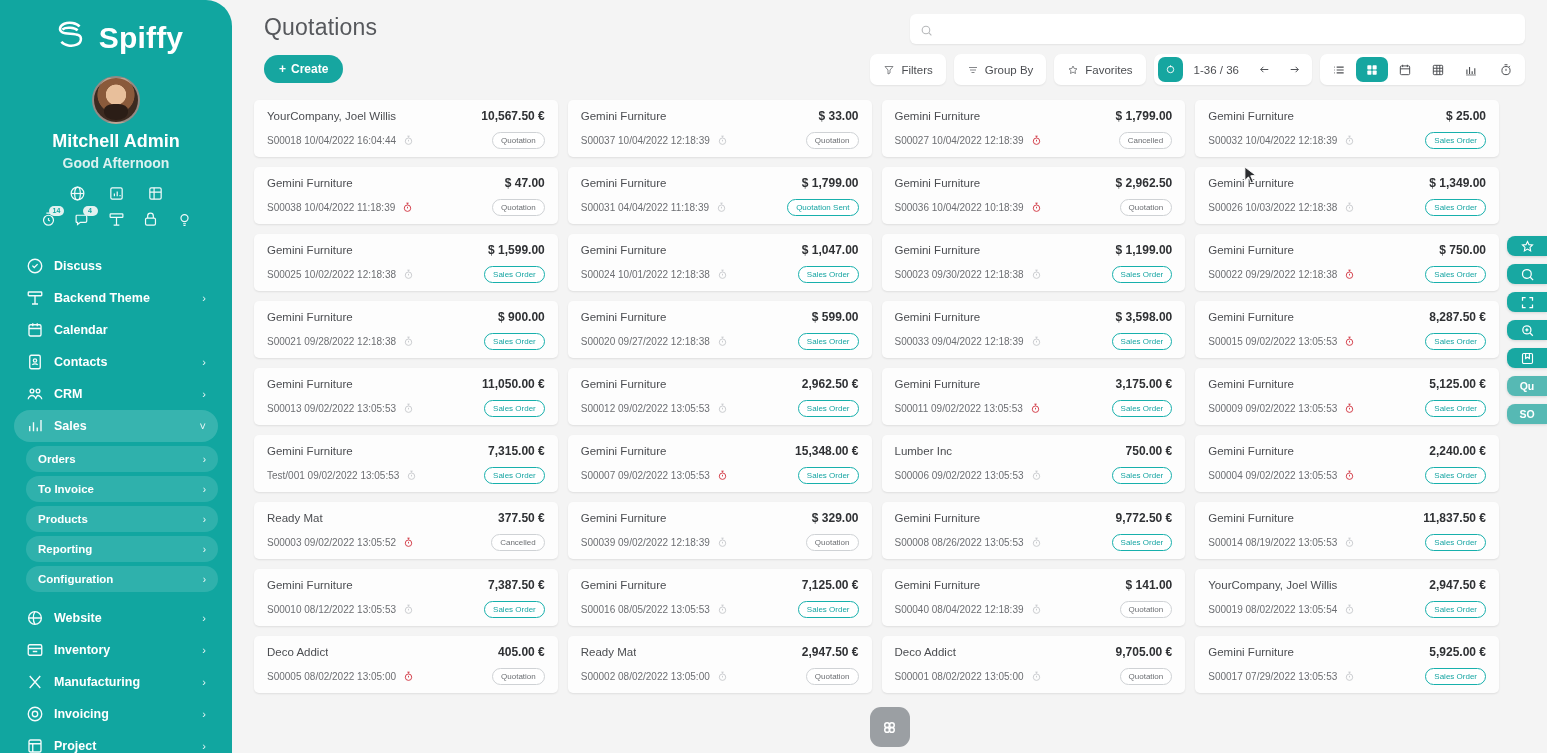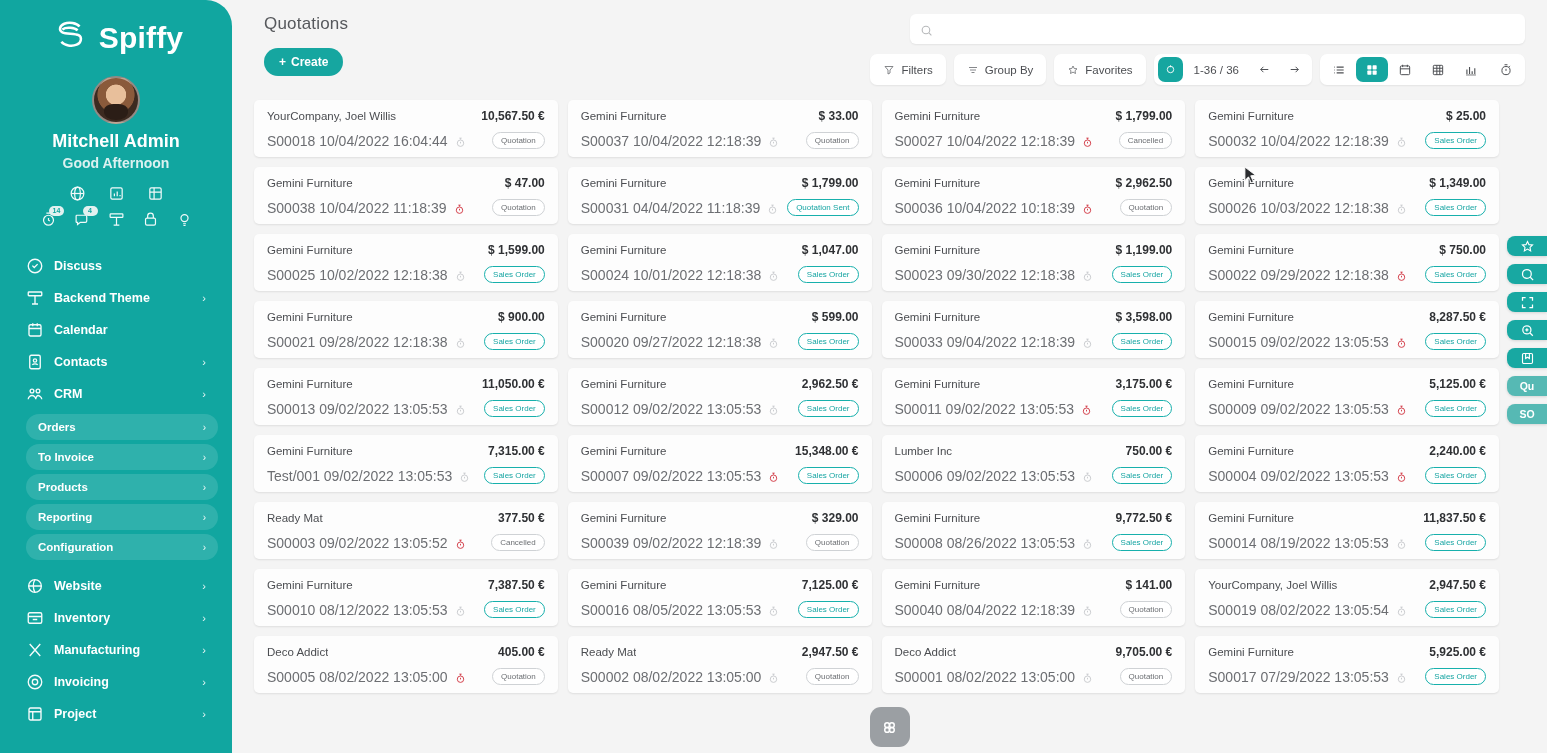--- a/index.html
+++ b/index.html
@@ -66,21 +66,21 @@
     display: flex; align-items: center; height: 26px; padding: 6px 12px;
     border-radius: 13px; margin-top: 4px; background: rgba(255,255,255,.13); cursor: pointer; gap: 44px;
   }
   .sitem .slabel { font-size: 11.5px; font-weight: 600; }
   .sitem .mchev { margin-left: auto; font-size: 10px; opacity: .9; }
 
   
   .main { flex: 1 1 auto; position: relative; height: 753px; background: #f4f4f4; overflow: hidden; }
 
   .topbar { position: relative; height: 96px; padding: 14px 22px 0 32px; }
-  .page-title { font-size: 17px; color: #56585c; font-weight: 400; letter-spacing: .2px; }
+  .page-title { font-size: 23px; color: #56585c; font-weight: 400; letter-spacing: .2px; }
   .create-btn {
     margin-top: 14px; display: inline-flex; align-items: center; gap: 5px;
     background: #16a6a0; color: #fff; border: none; cursor: pointer;
     font-size: 12px; font-weight: 700; padding: 7px 15px; border-radius: 16px;
     font-family: "Liberation Sans", sans-serif;
   }
 
   .search-wrap { position: absolute; right: 22px; top: 14px; width: 615px; }
   .searchbar {
     display: flex; align-items: center; height: 30px; background: #fff;
@@ -124,21 +124,21 @@
   .col { display: flex; flex-direction: column; gap: 10px; }
   .card {
     background: #fdfdfd; border-radius: 5px; padding: 9px 13px 8px 13px;
     box-shadow: 0 1px 2px rgba(0,0,0,.09);
     cursor: pointer;
   }
   .card-top { display: flex; align-items: baseline; justify-content: space-between; margin-bottom: 9px; }
   .c-name { font-size: 11.5px; color: #4b4d51; white-space: nowrap; overflow: hidden; text-overflow: ellipsis; }
   .c-amount { font-size: 12px; font-weight: 700; color: #2f3134; white-space: nowrap; padding-left: 8px; }
   .card-bot { display: flex; align-items: center; justify-content: space-between; }
-  .c-ref { font-size: 14px; color: #6c6e72; white-space: nowrap; display: flex; align-items: center; gap: 7px; }
+  .c-ref { font-size: 10px; color: #6c6e72; white-space: nowrap; display: flex; align-items: center; gap: 7px; }
   .clock { width: 11px; height: 11px; flex: 0 0 11px; }
   .clock.grey { color: #c9cbce; }
   .clock.red { color: #d23c48; }
   .badge {
     font-size: 8px; border-radius: 9px; padding: 2px 8px; white-space: nowrap;
     border: 1px solid #cfd2d5; color: #6d7074; background: #fff; line-height: 11px;
   }
   .badge.so { border-color: #17b0ac; color: #17a5a3; }
   .badge.qsent { border-color: #17b0ac; color: #17a5a3; }
 
@@ -284,20 +284,29 @@
         <span class="mico">
             <svg viewBox="0 0 24 24" fill="none" stroke="#fff" stroke-width="1.8">
               <circle cx="8" cy="8" r="2.5"></circle>
               <circle cx="16" cy="8" r="2.5"></circle>
               <path d="M3 19c0-3 3-5 5-5s5 2 5 5M13 19c0-3 2-5 3-5s5 2 5 5"></path>
             </svg>
           </span>
         <span class="mlabel">CRM</span>
         <span class="mchev">›</span>
       </div>
+      <div class="mitem active">
+        <span class="mico">
+            <svg viewBox="0 0 24 24" fill="none" stroke="#fff" stroke-width="1.8">
+              <path d="M5 19V12M10 19V7M15 19v-5M20 19V4"></path>
+            </svg>
+          </span>
+        <span class="mlabel">Sales</span>
+        <span class="mchev">˅</span>
+      </div>
     </nav>
 
     <div class="submenu">
       <div class="sitem">
         <span class="slabel">Orders</span>
         <span class="mchev">›</span>
       </div>
       <div class="sitem">
         <span class="slabel">To Invoice</span>
         <span class="mchev">›</span>

